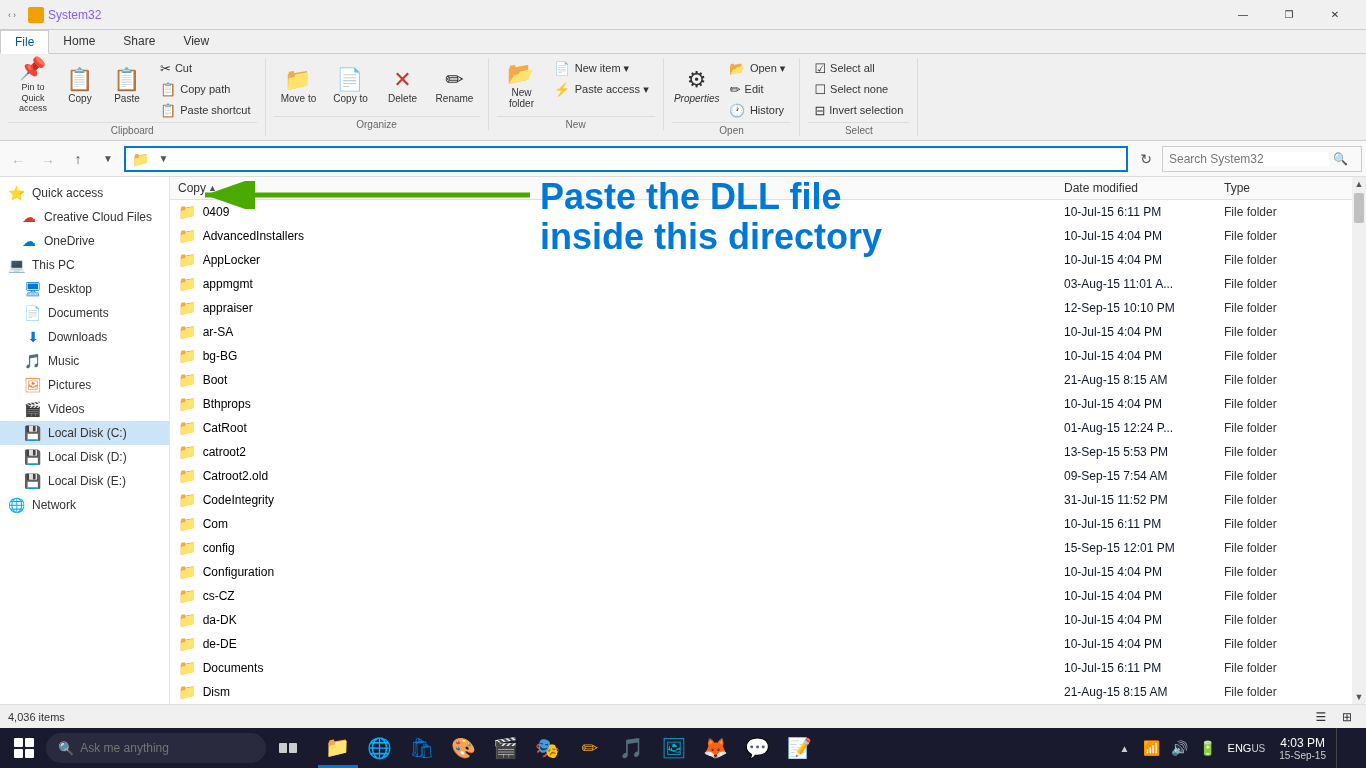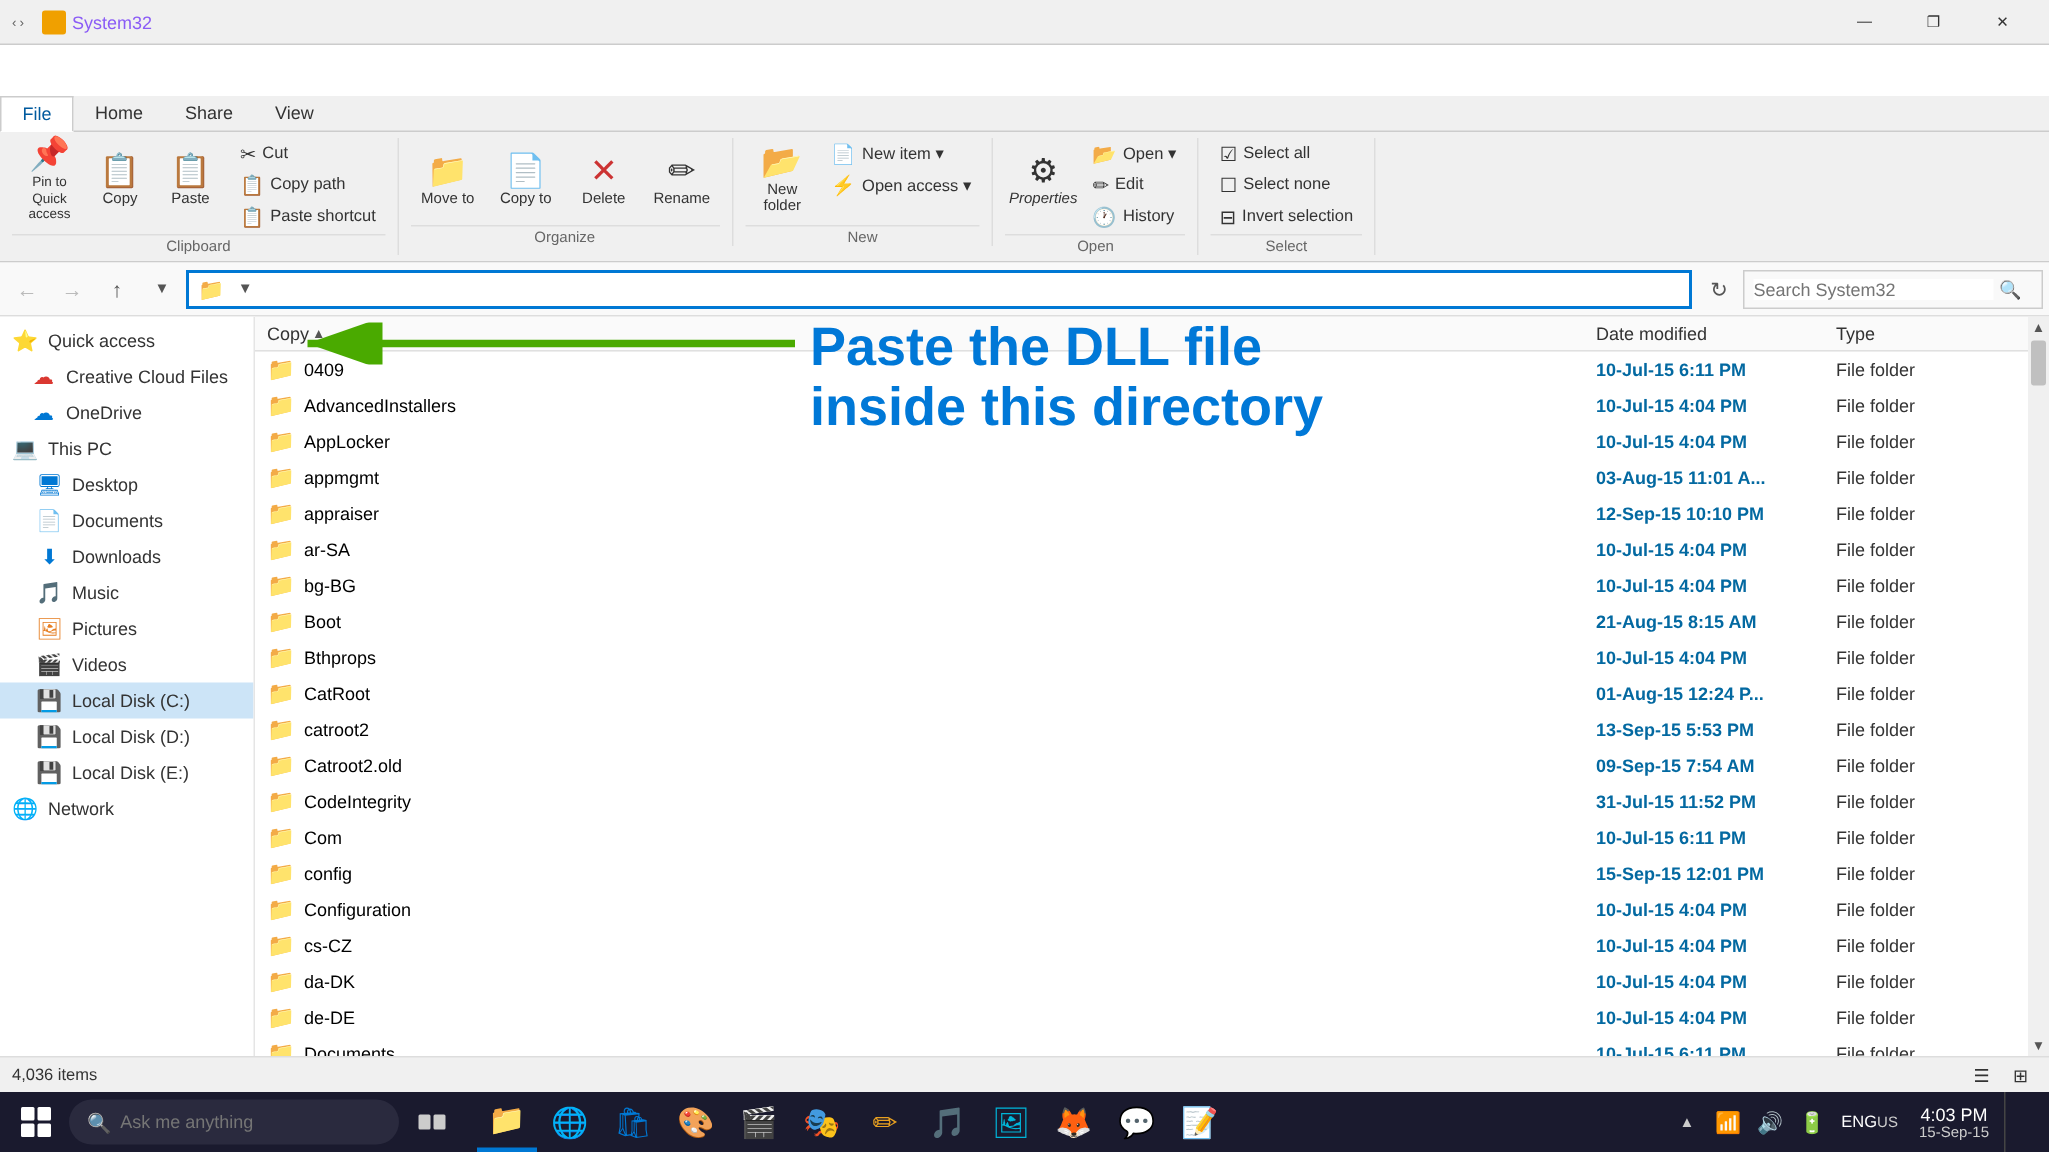--- a/index.html
+++ b/index.html
@@ -17,21 +17,21 @@
     }
     .title-bar-left { display: flex; align-items: center; gap: 4px; }
     .title-icon { width: 16px; height: 16px; background: #f0a000; border-radius: 2px; display: inline-block; }
     .title-text { font-size: 12px; color: #8b5cf6; }
     .title-bar-right { display: flex; gap: 0; }
     .title-btn { width: 46px; height: 30px; display: flex; align-items: center; justify-content: center; cursor: pointer; font-size: 10px; color: #333; }
     .title-chevrons { display: flex; align-items: center; gap: 2px; margin-right: 8px; }
     .chev { font-size: 9px; color: #666; cursor: pointer; }
 
     
-    .ribbon { background: #f0f0f0; border-bottom: 1px solid #ccc; margin-top: 34px; }
+    .ribbon { background: #f0f0f0; border-bottom: 1px solid #ccc; }
     .ribbon-tabs { display: flex; border-bottom: 1px solid #ccc; }
     .ribbon-tab { padding: 4px 14px; font-size: 12px; cursor: pointer; color: #333; border: none; background: transparent; }
     .ribbon-tab.active { background: #fff; border: 1px solid #ccc; border-bottom: 1px solid #fff; margin-bottom: -1px; color: #005a9e; }
 
     .ribbon-content { display: flex; padding: 4px 0; align-items: flex-start; }
     .ribbon-group { display: flex; flex-direction: column; align-items: stretch; border-right: 1px solid #ddd; padding: 0 8px; min-width: 60px; }
     .ribbon-group-buttons { display: flex; align-items: flex-start; gap: 2px; }
     .ribbon-group-label { text-align: center; font-size: 10px; color: #666; margin-top: 2px; padding-top: 2px; border-top: 1px solid #ddd; }
 
     .ribbon-btn-large { display: flex; flex-direction: column; align-items: center; justify-content: center; width: 50px; height: 56px; cursor: pointer; border-radius: 3px; font-size: 10px; color: #333; padding: 4px 2px; text-align: center; }
@@ -92,21 +92,21 @@
     
     .file-list { flex: 1; overflow-y: auto; overflow-x: hidden; }
     .file-list-header { display: flex; padding: 4px 8px; border-bottom: 1px solid #e0e0e0; background: #fafafa; color: #333; font-size: 12px; position: sticky; top: 0; cursor: pointer; }
     .file-list-header .col-name { flex: 2; display: flex; align-items: center; gap: 2px; }
     .file-list-header .col-date { width: 160px; }
     .file-list-header .col-type { width: 120px; }
     .sort-arrow { font-size: 9px; color: #555; }
 
     .file-row { display: flex; align-items: center; padding: 3px 8px; cursor: pointer; }
     .file-row .col-name { flex: 2; display: flex; align-items: center; gap: 6px; font-size: 12px; }
-    .file-row .col-date { width: 160px; font-size: 12px; color: #0369a1; font-weight: bold; }
+    .file-row .col-date { width: 160px; font-size: 12px; color: #0f172a; }
     .file-row .col-type { width: 120px; font-size: 12px; color: #333; }
 
     
     .scrollbar-area { width: 14px; background: #f0f0f0; display: flex; flex-direction: column; }
     .scroll-up, .scroll-down { height: 14px; display: flex; align-items: center; justify-content: center; cursor: pointer; font-size: 9px; color: #555; }
     .scroll-track { flex: 1; background: #f0f0f0; }
     .scroll-thumb { height: 30px; background: #c0c0c0; border-radius: 2px; margin: 2px; }
 
     
     .status-bar { height: 24px; background: #f0f0f0; border-top: 1px solid #ddd; display: flex; align-items: center; justify-content: space-between; padding: 0 8px; font-size: 11px; color: #333; }
@@ -222,21 +222,21 @@
           <span class="icon">📂</span>
           <span style="font-size:10px;">New folder</span>
         </div>
         <div class="ribbon-col">
           <div class="ribbon-btn-small">
             <span class="icon">📄</span>
             <span>New item ▾</span>
           </div>
           <div class="ribbon-btn-small">
             <span class="icon">⚡</span>
-            <span>Open access ▾</span>
+            <span>Paste access ▾</span>
           </div>
         </div>
       </div>
       <div class="ribbon-group-label">New</div>
     </div>
 
     <div class="ribbon-group">
       <div class="ribbon-group-buttons">
         <div class="ribbon-btn-large">
           <span class="icon">⚙</span>

